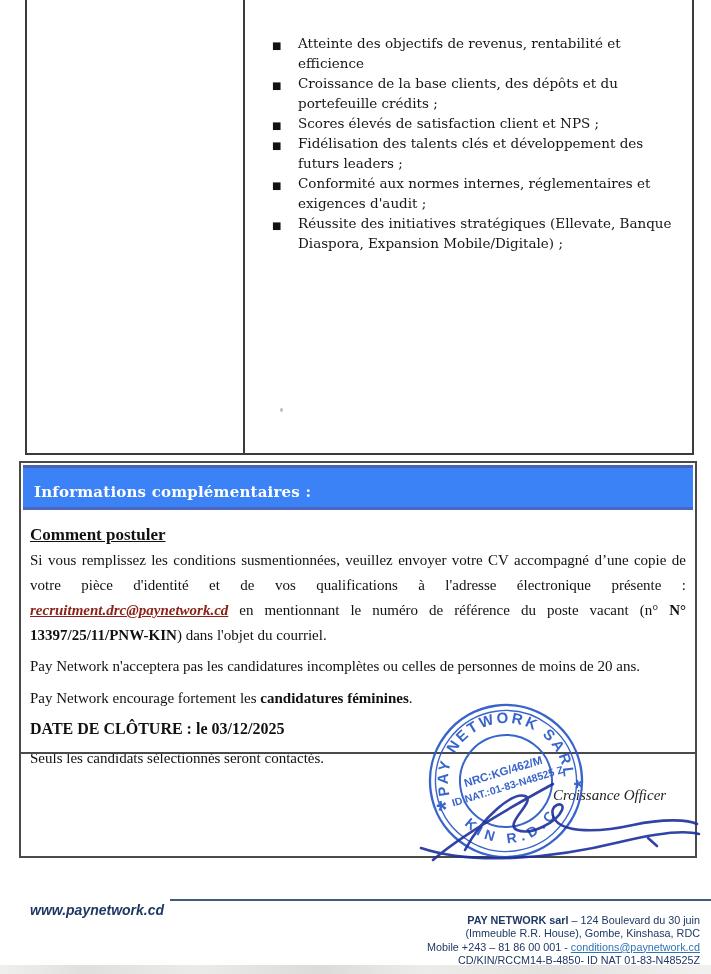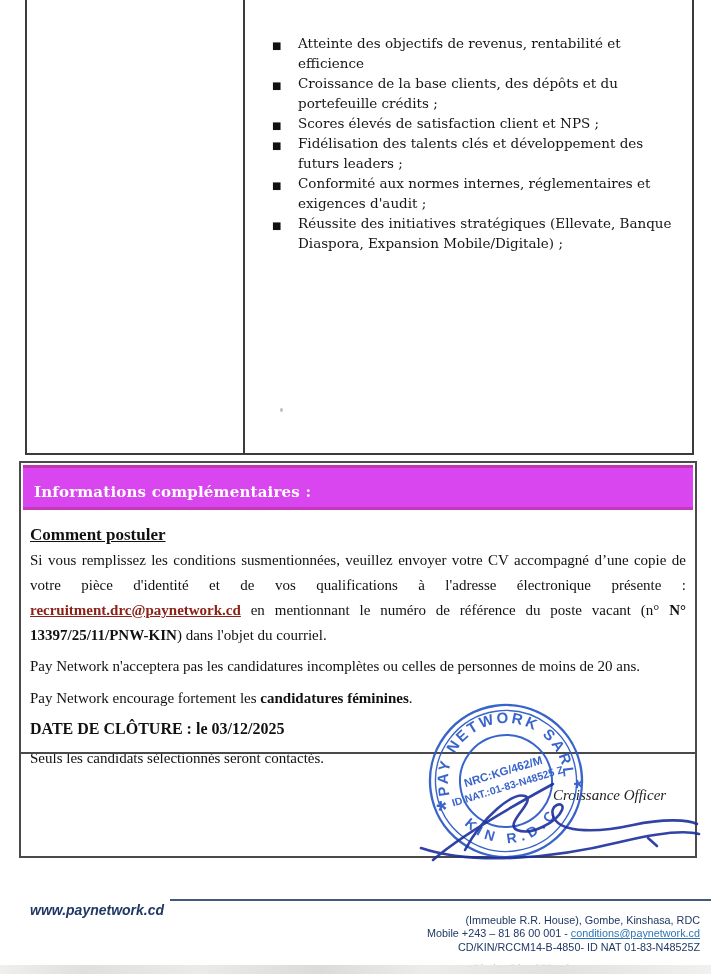--- a/index.html
+++ b/index.html
@@ -20,29 +20,29 @@
   .factors-list li { position:relative; padding-left:27px; font-size:13.5px;
                      line-height:20px; color:#161616; }
   .factors-list li::before { content:"■"; position:absolute; left:1px; top:3px;
                              font-size:10px; color:#111; }
   .speck { position:absolute; left:280px; top:408px; width:3px; height:4px;
            background:#8a8a8a; opacity:.55; border-radius:50%; }
 
   
   .info-box { position:absolute; left:19px; top:461px; width:678px; height:397px;
               border:2px solid #4a4a4a; background:#fff; }
-  .banner { margin:2px; height:45px; background:#d946ef; display:flex; align-items:center;
+  .banner { margin:2px; height:45px; background:#3b82f6; display:flex; align-items:center;
             padding:8px 0 0 11px; box-shadow:inset 0 3px 0 rgba(130,10,10,.28), inset 0 -3px 0 rgba(130,10,10,.22); }
   .banner-title { color:#ffffff; font-family:"DejaVu Serif", serif; font-weight:bold;
                   font-size:15px; letter-spacing:.2px; }
   .info-content { position:absolute; left:0; right:0; top:49px; padding:9px 9px 0 9px;
                   font-size:15px; line-height:25px; color:#111; }
   .apply-heading { font-size:17px; font-weight:bold; text-decoration:underline; margin:1px 0 1px 0; }
   .p-justify { text-align:justify; }
-  .email-link { color:#8b2217; font-weight:bold; text-decoration:underline; cursor:pointer; }
+  .email-link { color:#8b2217; font-weight:bold; text-decoration:underline; cursor:pointer;font-style:italic; }
   .ref-bold { font-weight:bold; }
   .p-age { margin-top:6px; }
   .p-enc { margin-top:7px; }
   .p-date { margin-top:5px; font-size:16px; font-weight:bold; }
   .p-contact { margin-top:5px; }
   .row-divider { position:absolute; left:-2px; right:-2px; top:289px; height:2px; background:#4a4a4a; }
 
   
   .stamp { position:absolute; left:421px; top:696px; width:170px; height:170px;
            transform:rotate(-8deg); z-index:5; opacity:.93; }
@@ -133,19 +133,20 @@
     <path d="M 60,78 C 78,44 108,20 120,24 C 132,29 98,52 112,58 C 126,64 152,50 157,38 C 161,28 142,32 149,46 C 157,62 196,60 228,53 C 260,46 284,48 292,52"></path>
     <path d="M 16,76 C 70,94 150,86 215,70 C 252,61 280,58 294,62"></path>
     <path d="M 243,66 L 252,74"></path>
   </g>
 </svg>
 
 <div class="site">www.paynetwork.cd</div>
 <div class="site-rule"></div>
 
 <div class="footer-block">
+  <div><b>PAY NETWORK sarl</b><span> – 124 Boulevard du 30 juin</span></div>
   <div>(Immeuble R.R. House), Gombe, Kinshasa, RDC</div>
   <div><span>Mobile +243 – 81 86 00 001 - </span><a class="footer-email">conditions@paynetwork.cd</a></div>
   <div>CD/KIN/RCCM14-B-4850- ID NAT 01-83-N48525Z</div>
 </div>
 
 <div class="ghost-line">‥—· ·‥ —·‥ ·—— ‥·</div>
 <div class="bottom-strip"></div>
 
 </body></html>

